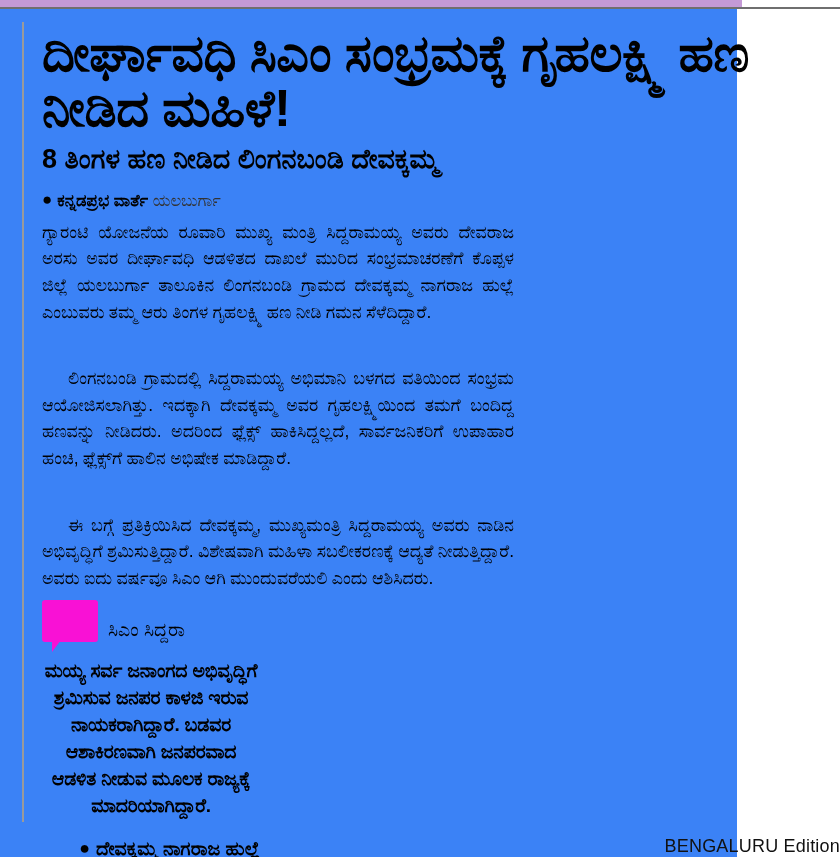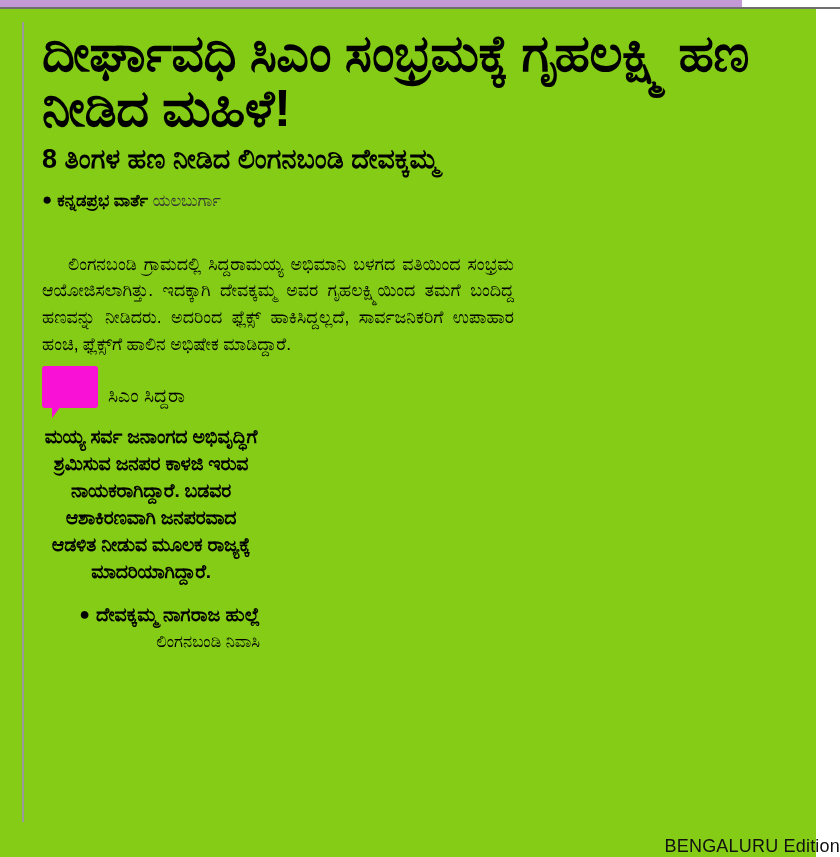--- a/index.html
+++ b/index.html
@@ -9,23 +9,23 @@
   }
   body {
     width: 840px;
     height: 857px;
     overflow: hidden;
     font-family: "Liberation Sans", sans-serif;
     color: #000000;
   }
   .page {
     position: relative;
-    width: 816px;
+    width: 737px;
     height: 857px;
-    background: #84cc16;
+    background: #3b82f6;
   }
   
   .top-bar-left {
     position: absolute;
     left: 0;
     top: 0;
     width: 742px;
     height: 7px;
     background: #c49ad6;
   }
@@ -211,21 +211,23 @@
     <h2 class="subheadline">8 ತಿಂಗಳ ಹಣ ನೀಡಿದ ಲಿಂಗನಬಂಡಿ ದೇವಕ್ಕಮ್ಮ</h2>
 
     <div class="columns">
 
       <div class="col-main">
 
         <div class="byline">
           <span class="bullet">●</span><span class="strong">ಕನ್ನಡಪ್ರಭ ವಾರ್ತೆ</span> <span class="place">ಯಲಬುರ್ಗಾ</span>
         </div>
 
+        <p class="para">ಗ್ಯಾರಂಟಿ ಯೋಜನೆಯ ರೂವಾರಿ ಮುಖ್ಯ ಮಂತ್ರಿ ಸಿದ್ದರಾಮಯ್ಯ ಅವರು ದೇವರಾಜ ಅರಸು ಅವರ ದೀರ್ಘಾವಧಿ ಆಡಳಿತದ ದಾಖಲೆ ಮುರಿದ ಸಂಭ್ರಮಾಚರಣೆಗೆ ಕೊಪ್ಪಳ ಜಿಲ್ಲೆ ಯಲಬುರ್ಗಾ ತಾಲೂಕಿನ ಲಿಂಗನಬಂಡಿ ಗ್ರಾಮದ ದೇವಕ್ಕಮ್ಮ ನಾಗರಾಜ ಹುಲ್ಲೆ ಎಂಬುವರು ತಮ್ಮ ಆರು ತಿಂಗಳ ಗೃಹಲಕ್ಷ್ಮಿ ಹಣ ನೀಡಿ ಗಮನ ಸೆಳೆದಿದ್ದಾರೆ.</p>
         <p class="para indent">ಲಿಂಗನಬಂಡಿ ಗ್ರಾಮದಲ್ಲಿ ಸಿದ್ದರಾಮಯ್ಯ ಅಭಿಮಾನಿ ಬಳಗದ ವತಿಯಿಂದ ಸಂಭ್ರಮ ಆಯೋಜಿಸಲಾಗಿತ್ತು. ಇದಕ್ಕಾಗಿ ದೇವಕ್ಕಮ್ಮ ಅವರ ಗೃಹಲಕ್ಷ್ಮಿಯಿಂದ ತಮಗೆ ಬಂದಿದ್ದ ಹಣವನ್ನು ನೀಡಿದರು. ಅದರಿಂದ ಫ್ಲೆಕ್ಸ್ ಹಾಕಿಸಿದ್ದಲ್ಲದೆ, ಸಾರ್ವಜನಿಕರಿಗೆ ಉಪಾಹಾರ ಹಂಚಿ, ಫ್ಲೆಕ್ಸ್‌ಗೆ ಹಾಲಿನ ಅಭಿಷೇಕ ಮಾಡಿದ್ದಾರೆ.</p>
+        <p class="para indent">ಈ ಬಗ್ಗೆ ಪ್ರತಿಕ್ರಿಯಿಸಿದ ದೇವಕ್ಕಮ್ಮ, ಮುಖ್ಯಮಂತ್ರಿ ಸಿದ್ದರಾಮಯ್ಯ ಅವರು ನಾಡಿನ ಅಭಿವೃದ್ಧಿಗೆ ಶ್ರಮಿಸುತ್ತಿದ್ದಾರೆ. ವಿಶೇಷವಾಗಿ ಮಹಿಳಾ ಸಬಲೀಕರಣಕ್ಕೆ ಆದ್ಯತೆ ನೀಡುತ್ತಿದ್ದಾರೆ. ಅವರು ಐದು ವರ್ಷವೂ ಸಿಎಂ ಆಗಿ ಮುಂದುವರೆಯಲಿ ಎಂದು ಆಶಿಸಿದರು.</p>
 
       </div>
 
       <div class="col-side">
 
         <div class="bubble-wrap">
           <div class="bubble"></div>
           <div class="side-head">ಸಿಎಂ ಸಿದ್ದರಾ</div>
         </div>
 

